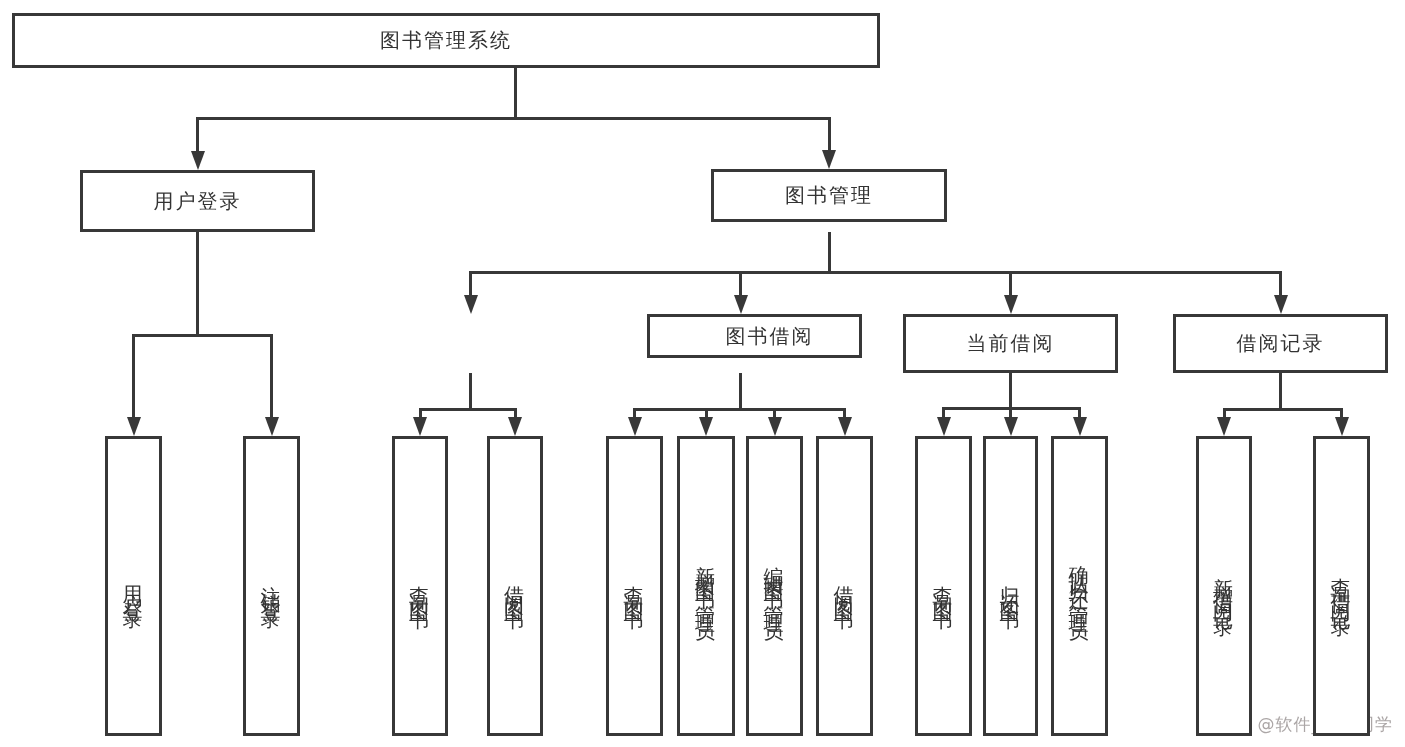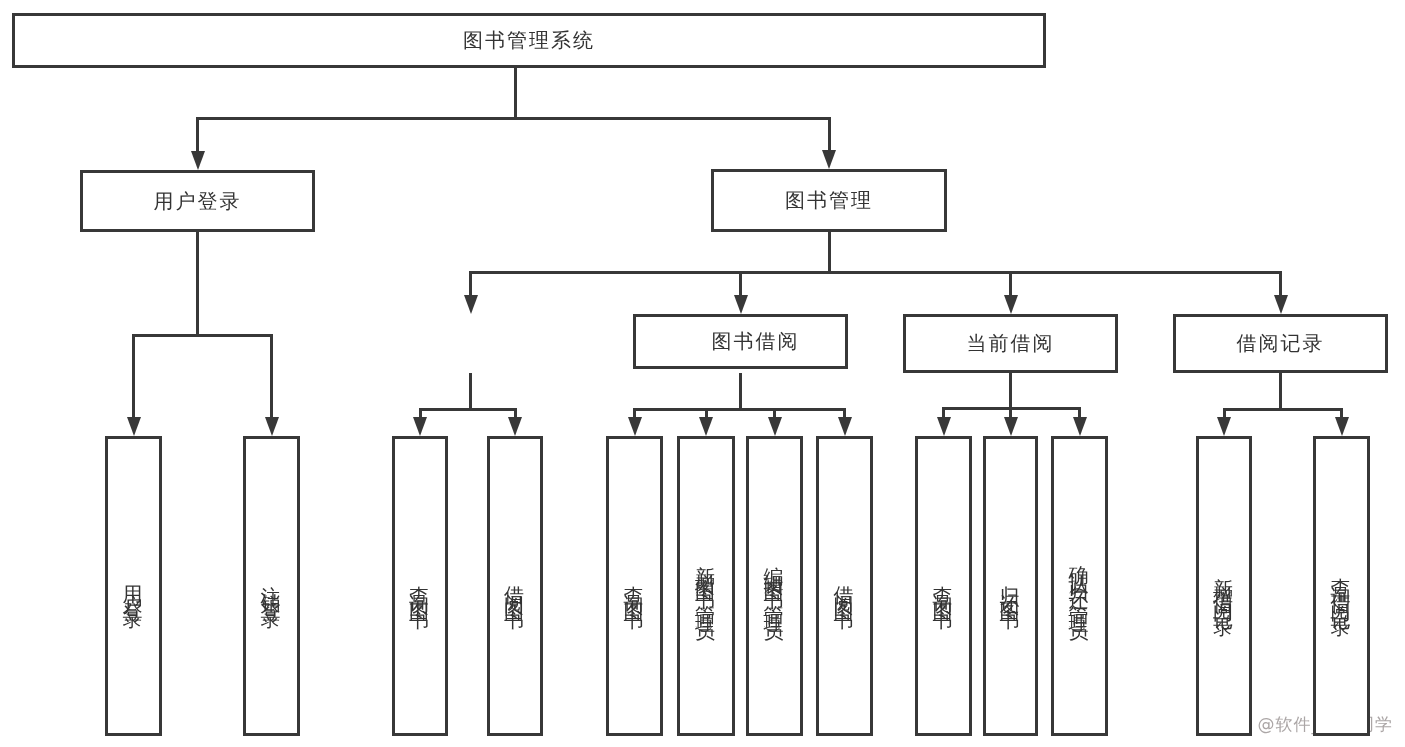--- a/index.html
+++ b/index.html
@@ -56,30 +56,30 @@
     color: var(--watermark-color);
     font-size: 17px;
     letter-spacing: 1px;
   }
 </style>
 </head>
 <body>
 
 <div id="diagram">
   <div class="watermark">CSDN @软件_小贺同学</div>
-<div class="node" style="left: 12px; top: 13px; width: 1034px; height: 55px;">
+<div class="node" style="left: 12px; top: 13px; width: 868px; height: 55px;">
       <span>图书管理系统</span>
     </div>
     <div class="node" style="left: 80px; top: 170px; width: 235px; height: 62px;">
       <span>用户登录</span>
     </div>
-    <div class="node" style="left: 711px; top: 169px; width: 236px; height: 63px; justify-content: center;">
+    <div class="node" style="left: 711px; top: 169px; width: 236px; height: 53px; justify-content: center;">
       <span>图书管理</span>
     </div>
-    <div class="node" style="left: 633px; top: 314px; width: 215px; height: 55px; padding-left: 30px;">
+    <div class="node" style="left: 647px; top: 314px; width: 215px; height: 44px; padding-left: 30px;">
       <span>图书借阅</span>
     </div>
     <div class="node" style="left: 903px; top: 314px; width: 215px; height: 59px;">
       <span>当前借阅</span>
     </div>
     <div class="node" style="left: 1173px; top: 314px; width: 215px; height: 59px;">
       <span>借阅记录</span>
     </div>
     <div class="node vertical" style="left: 105px; top: 436px; width: 57px; height: 300px;">
       <span>用户登录</span>

